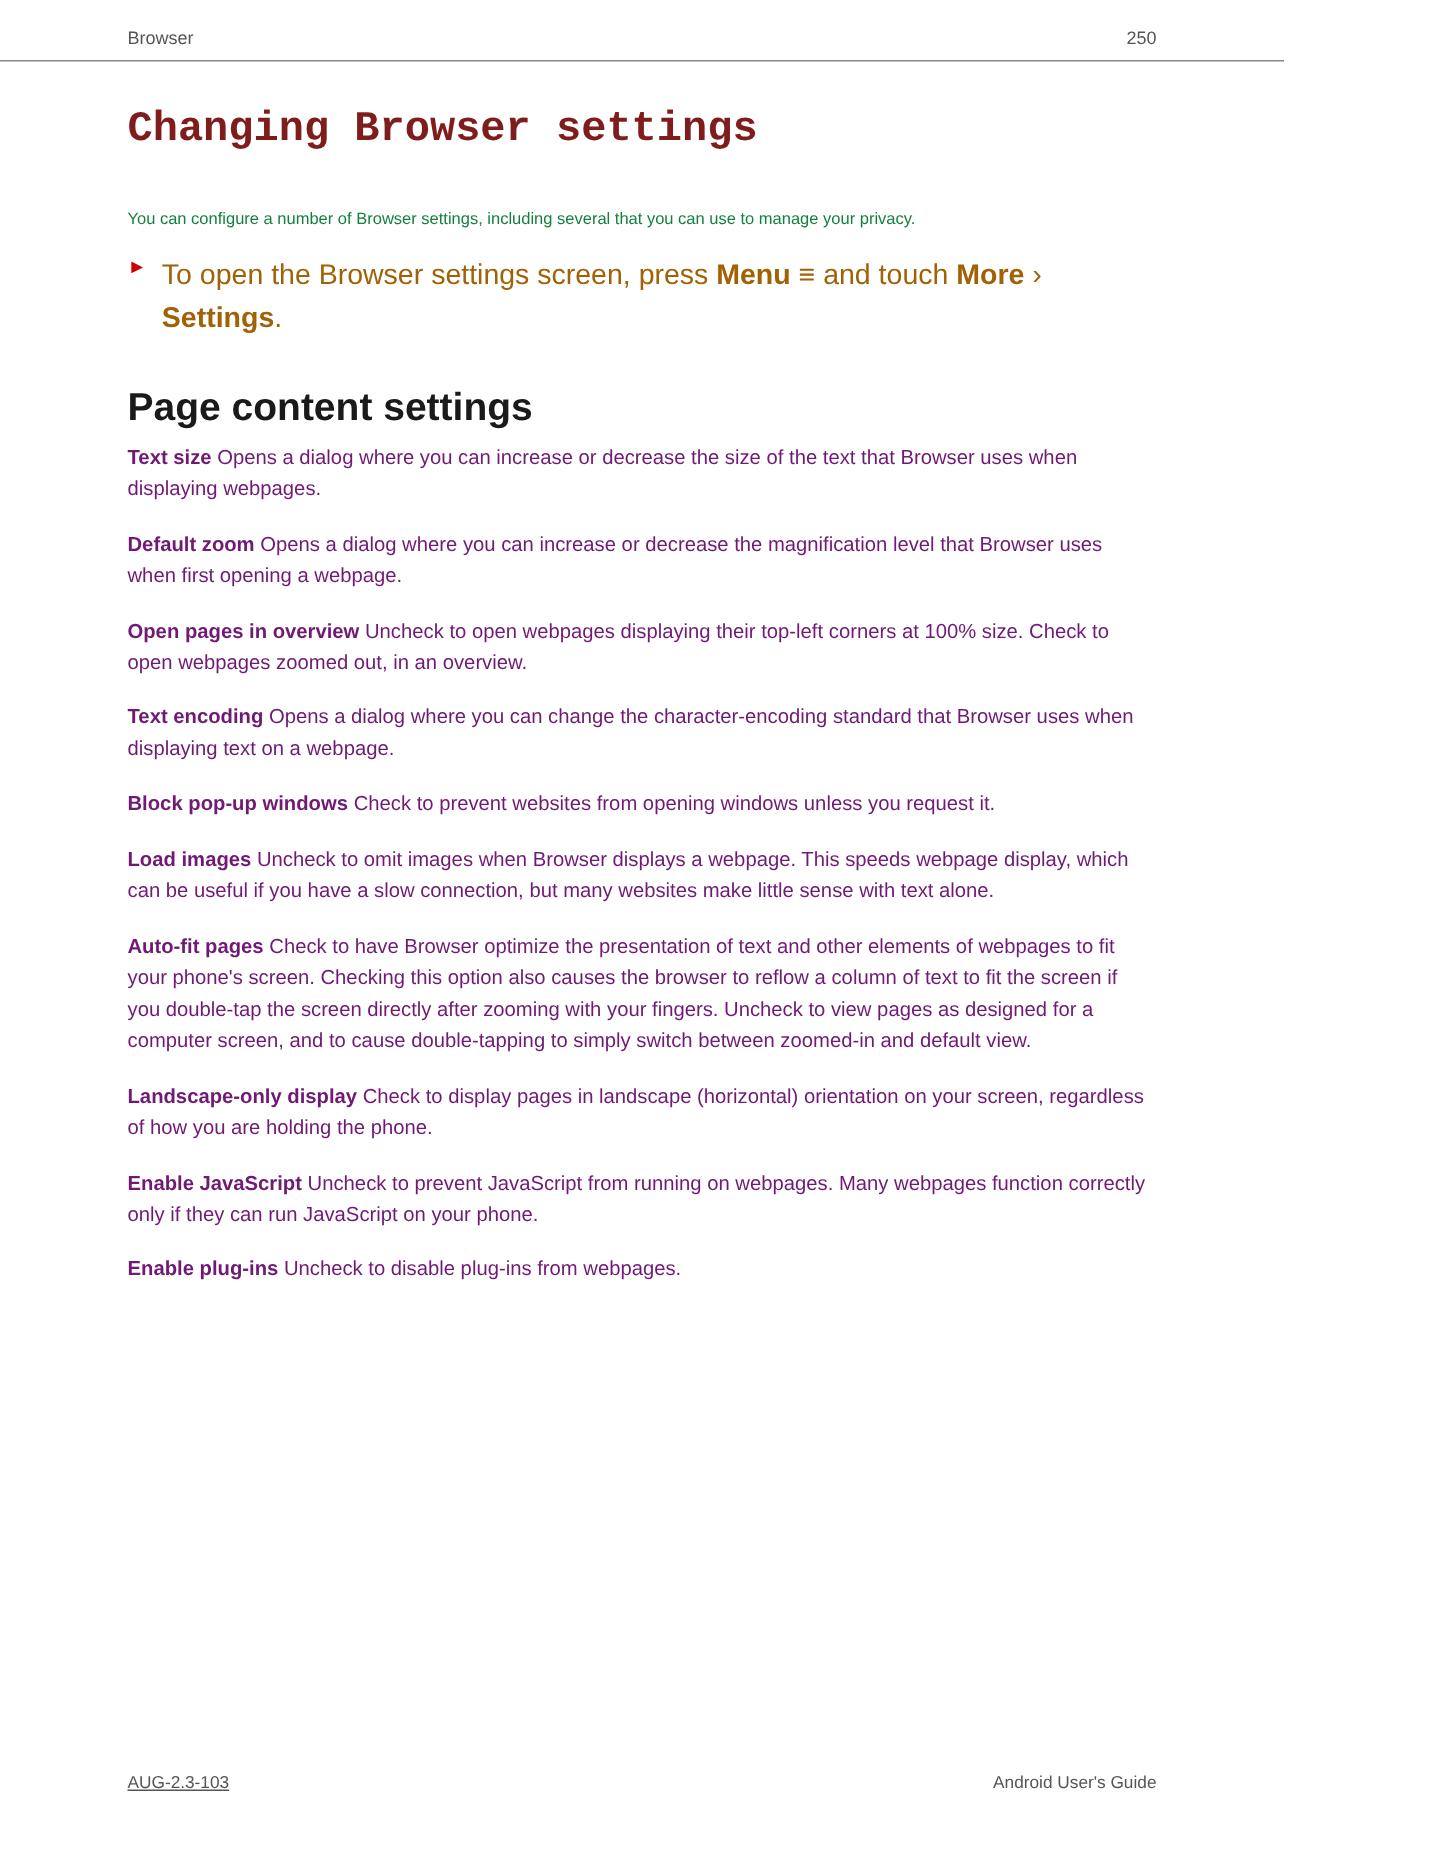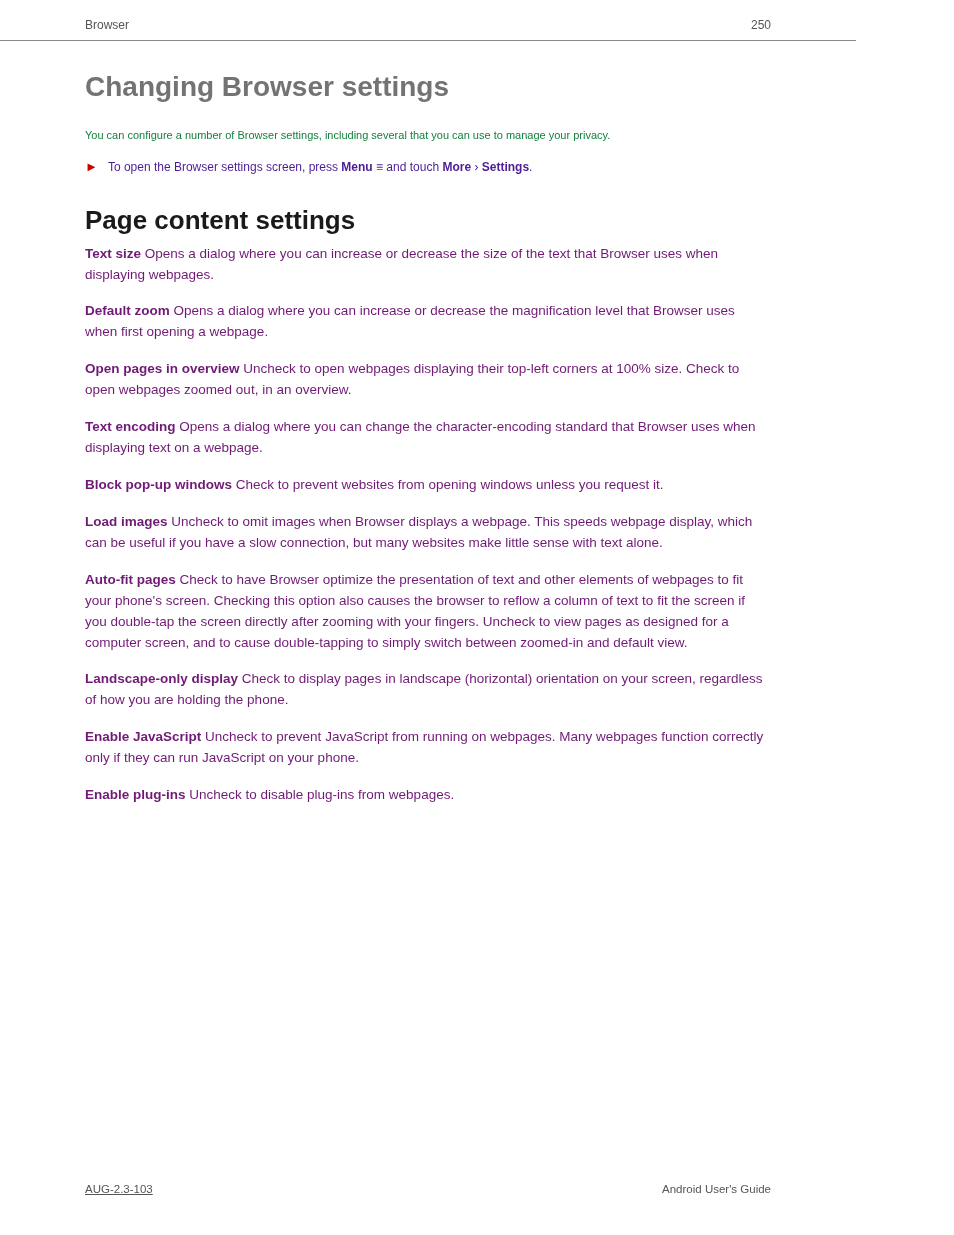--- a/index.html
+++ b/index.html
@@ -45,23 +45,23 @@
       color: #555;
     }
 
     .content {
       padding: 30px 85px 40px 85px;
     }
 
     .page-title {
       font-size: 28px;
       font-weight: bold;
-      color: #737373;
-      margin-bottom: 24px;
-      font-family: Liberation Sans, sans-serif;
+      color: #7f1d1d;
+      margin-bottom: 36px;
+      font-family: Liberation Mono, monospace;
     }
 
     .intro-text {
       font-size: 11px;
       line-height: 1.55;
       color: #15803d;
       margin-bottom: 14px;
       max-width: 680px;
     }
 
@@ -74,23 +74,23 @@
 
     .bullet-arrow {
       color: #cc0000;
       font-size: 13px;
       margin-right: 10px;
       margin-top: 1px;
       flex-shrink: 0;
     }
 
     .bullet-text {
-      font-size: 12px;
+      font-size: 19px;
       line-height: 1.55;
-      color: #4c1d95;
+      color: #a16207;
     }
 
     .bullet-text strong {
       font-weight: bold;
     }
 
     .section-heading {
       font-size: 26px;
       font-weight: bold;
       color: #1a1a1a;

